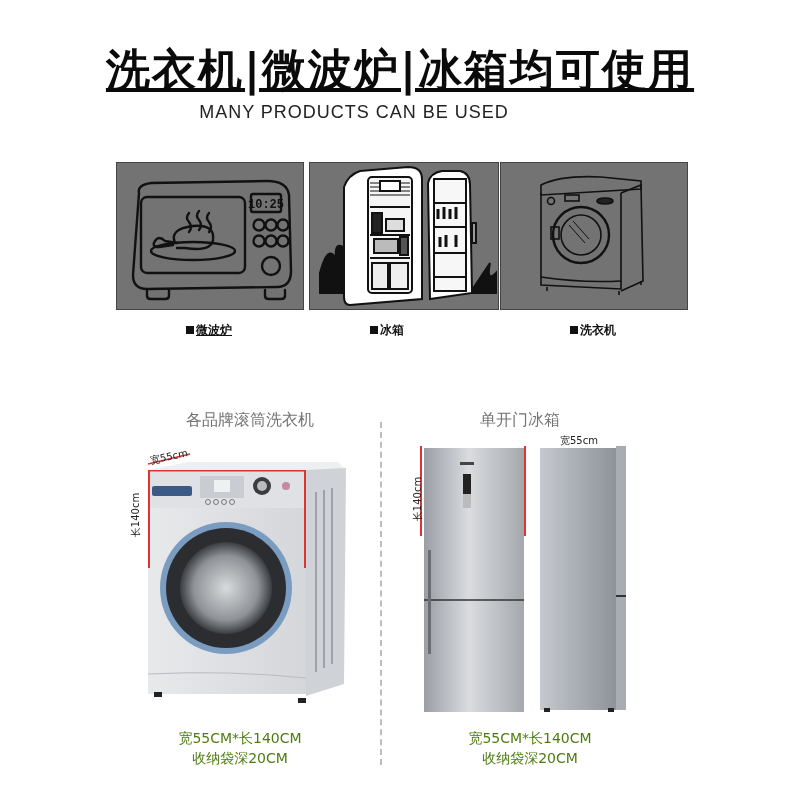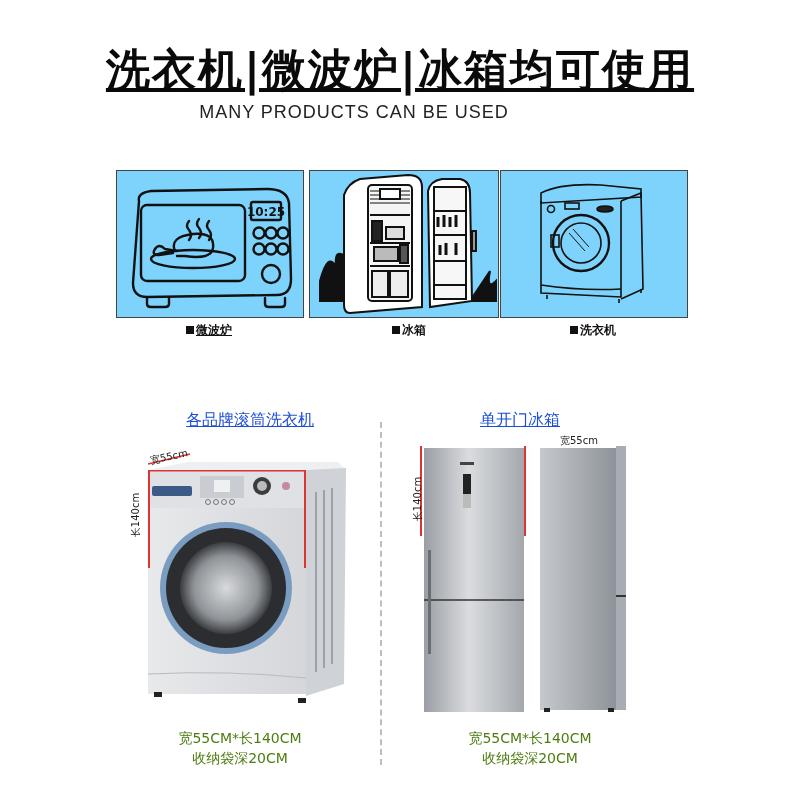--- a/index.html
+++ b/index.html
@@ -3,25 +3,25 @@
 <meta charset="utf-8">
 <style>
   html, body { margin:0; padding:0; background:#ffffff; }
   body { width:800px; height:800px; position:relative; overflow:hidden;
          font-family:"DejaVu Sans", "Liberation Sans", sans-serif; color:#111; }
   .abs { position:absolute; }
   .title { left:0; width:800px; top:40px; text-align:center; font-size:44px;
            font-weight:bold; letter-spacing:2px; color:#0a0a0a; line-height:60px;text-decoration:underline; }
   .subtitle { left:0; width:708px; top:102px; text-align:center; font-size:18px;
               letter-spacing:1px; color:#222; font-family:"Liberation Sans", sans-serif; }
-  .box { border:1.5px solid #444; background:#7dd3fc; top:170px; height:146px; overflow:hidden; }
+  .box { border:1.5px solid #444; background:#737373; top:162px; height:146px; overflow:hidden;font-family:Liberation Mono, monospace; }
   .box svg { width:100%; height:100%; display:block; }
   .box-label { top:322px; font-size:12px; font-weight:bold; text-align:center; color:#111; }
   .box-label .sq { display:inline-block; width:8px; height:8px; background:#111; margin-right:2px; vertical-align:0px; }
-  .section-title { top:410px; font-size:16px; color:#1d4ed8; text-align:center;text-decoration:underline; }
+  .section-title { top:410px; font-size:16px; color:#737373; text-align:center; }
   .divider { left:380px; top:422px; height:343px; border-left:2px dashed #bdbdbd; }
   .spec { font-size:14px; color:#4d7c0f; text-align:center; line-height:20px; }
   .dim { color:#222; font-size:10px; }
 </style>
 </head>
 <body>
 
 <div class="abs title">洗衣机|微波炉|冰箱均可使用</div>
 <div class="abs subtitle">MANY PRODUCTS CAN BE USED</div>
 
@@ -97,21 +97,21 @@
       <path d="M68 62 l16 18 M72 58 l16 18" stroke-width="1"></path>
       <rect x="50" y="64" width="8" height="12"></rect>
       <path d="M46 124 v4 M118 128 v4 M140 118 v4"></path>
     </g>
   </svg>
 </div>
 
 <div class="abs box-label" style="left:116px; width:186px;text-decoration:underline;">
   <span class="sq"></span><span>微波炉</span>
 </div>
-<div class="abs box-label" style="left:315px; width:188px;">
+<div class="abs box-label" style="left:293px; width:188px;">
   <span class="sq"></span><span>冰箱</span>
 </div>
 <div class="abs box-label" style="left:500px; width:186px;">
   <span class="sq"></span><span>洗衣机</span>
 </div>
 
 <div class="abs section-title" style="left:130px; width:240px;">各品牌滚筒洗衣机</div>
 <div class="abs section-title" style="left:420px; width:200px;">单开门冰箱</div>
 
 <div class="abs divider"></div>

